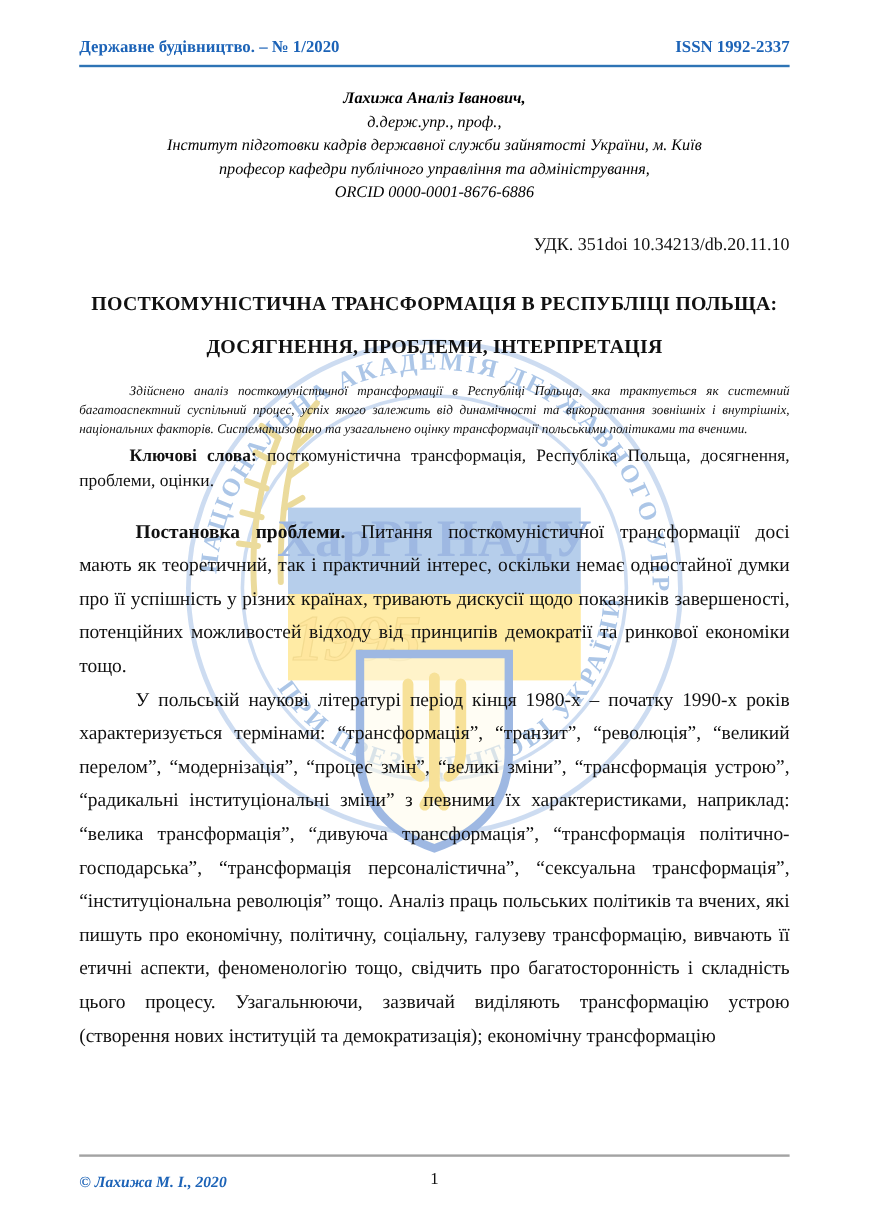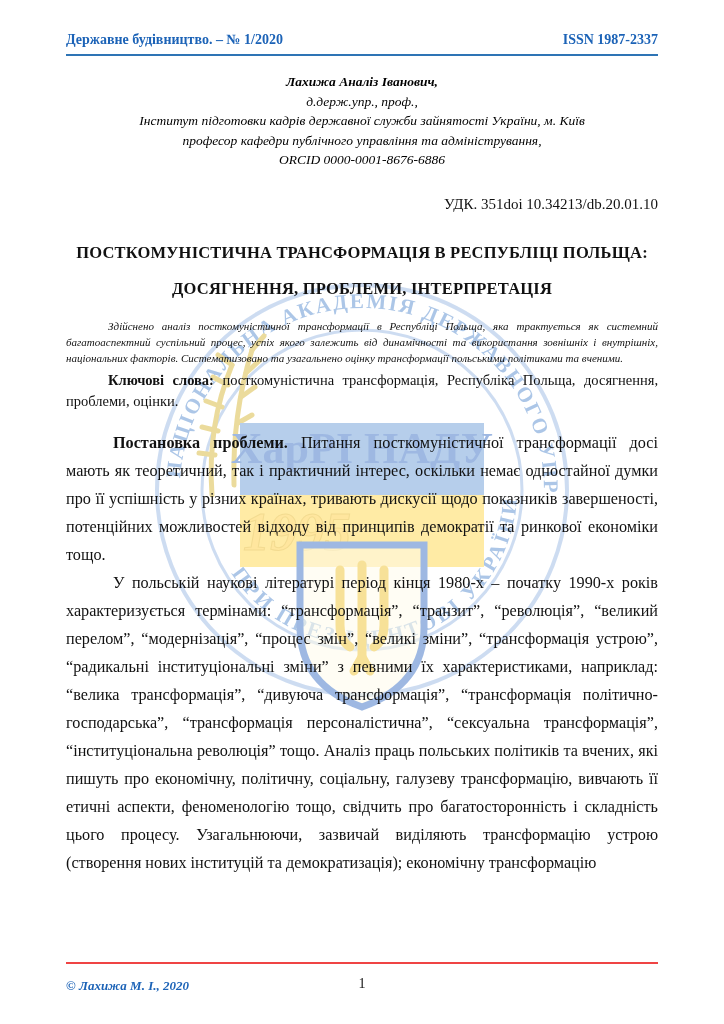--- a/index.html
+++ b/index.html
@@ -34,21 +34,21 @@
   .keywords { margin-top:4px; font-size:14.5px; line-height:1.42;
               text-align:justify; text-indent:42px; }
   .keywords b { font-weight:bold; }
 
   .body-text { margin-top:18px; font-size:16.2px; line-height:28px; text-align:justify; }
   .body-text p { text-indent:47px; }
   .body-text b { font-weight:bold; }
 
   
   .footer { position:absolute; left:66px; right:66px; bottom:30px; z-index:1;
-            border-top:2px solid #ef4444; padding-top:12px; }
+            border-top:2px solid #a3a3a3; padding-top:12px; }
   .footer .copyright { font-style:italic; font-weight:bold; font-size:13px; color:#1c63b7; }
   .footer .pageno { position:absolute; left:50%; transform:translateX(-50%); top:12px;
                     font-size:14px; color:#111; }
 </style>
 </head>
 <body>
 
 <div class="page">
 
   <div class="watermark">
@@ -93,35 +93,35 @@
           <path d="M250,412 l-8,14 M250,412 l8,14"></path>
         </g>
       </g>
     </svg>
   </div>
 
   <div class="content">
 
     <div class="hdr">
       <span>Державне будівництво. – № 1/2020</span>
-      <span>ISSN 1987-2337</span>
+      <span>ISSN 1992-2337</span>
     </div>
     <hr class="rule">
 
     <div class="author-block">
       <div class="name">Лахижа Аналіз Іванович,</div>
       <div>д.держ.упр., проф.,</div>
       <div>Інститут підготовки кадрів державної служби зайнятості України, м. Київ</div>
       <div>професор кафедри публічного управління та адміністрування,</div>
       <div>ORCID 0000-0001-8676-6886</div>
     </div>
 
     <div class="meta-row">
       <span>УДК. 351</span>
-      <span>doi 10.34213/db.20.01.10</span>
+      <span>doi 10.34213/db.20.11.10</span>
     </div>
 
     <h1 class="title">ПОСТКОМУНІСТИЧНА ТРАНСФОРМАЦІЯ В РЕСПУБЛІЦІ ПОЛЬЩА: ДОСЯГНЕННЯ, ПРОБЛЕМИ, ІНТЕРПРЕТАЦІЯ</h1>
 
     <p class="abstract">Здійснено аналіз посткомуністичної трансформації в Республіці Польща, яка трактується як системний багатоаспектний суспільний процес, успіх якого залежить від динамічності та використання зовнішніх і внутрішніх, національних факторів. Систематизовано та узагальнено оцінку трансформації польськими політиками та вченими.</p>
 
     <p class="keywords"><b>Ключові слова:</b><span> посткомуністична трансформація, Республіка Польща, досягнення, проблеми, оцінки.</span></p>
 
     <div class="body-text">
       <p><b>Постановка проблеми.</b><span> Питання посткомуністичної трансформації досі мають як теоретичний, так і практичний інтерес, оскільки немає одностайної думки про її успішність у різних країнах, тривають дискусії щодо показників завершеності, потенційних можливостей відходу від принципів демократії та ринкової економіки тощо.</span></p>

